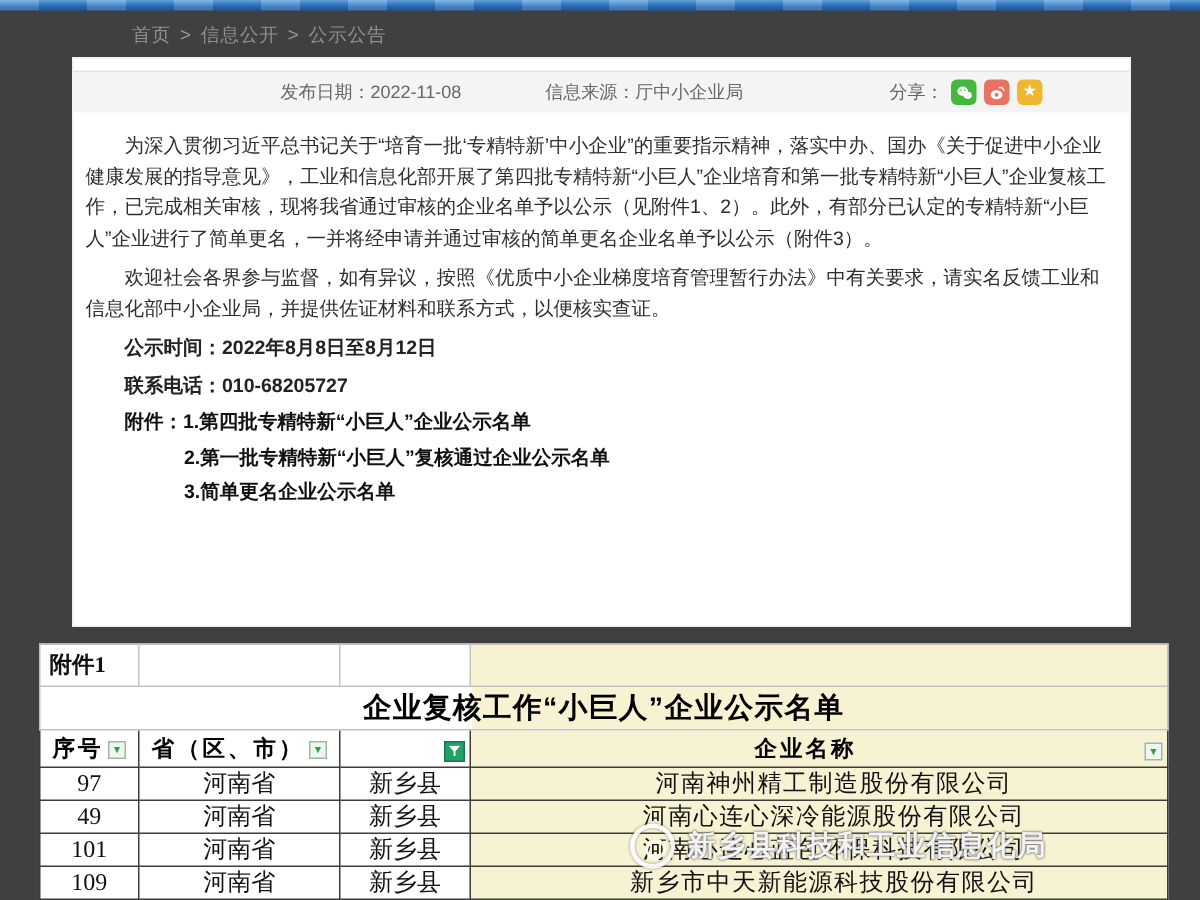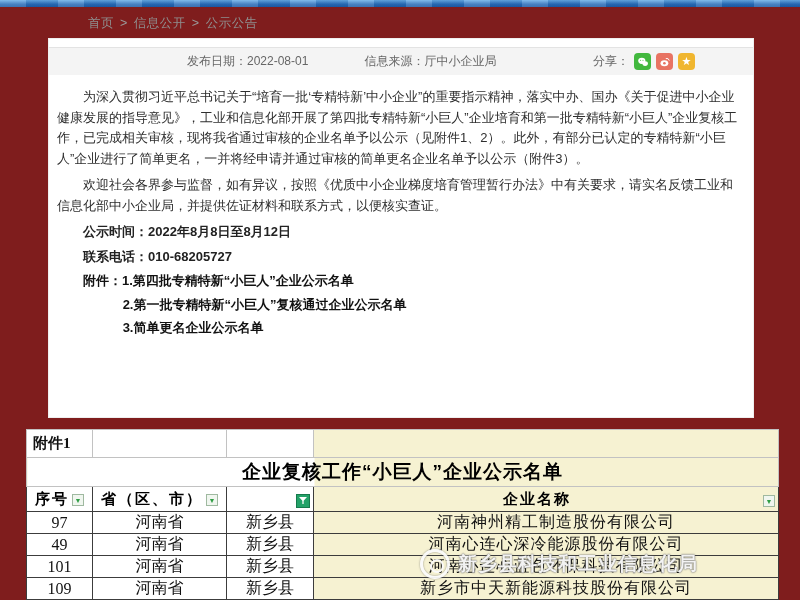--- a/index.html
+++ b/index.html
@@ -1,19 +1,19 @@
 <!DOCTYPE html>
 <html><head>
 <meta charset="utf-8">
 <style>
   * { margin:0; padding:0; box-sizing:border-box; }
   html,body { background:#fff; }
   .page {
     position:relative; width:800px; height:600px; overflow:hidden;
-    background:#7f1d1d; font-family:"Liberation Sans","DejaVu Sans",sans-serif;
+    background:#404040; font-family:"Liberation Sans","DejaVu Sans",sans-serif;
   }
   
   .topstrip {
     height:7px; width:100%;
     background:linear-gradient(180deg,#6cb0e8 0%,#2a6db8 60%,#1d5ca6 100%);
   }
   .topstrip .dashes{
     display:block; height:100%;
     background:repeating-linear-gradient(90deg, rgba(255,255,255,.28) 0 26px, rgba(10,60,120,.25) 26px 58px);
     opacity:.5;
@@ -122,21 +122,21 @@
       <span class="dashes"></span>
     </div>
 
   <div class="breadcrumb">
     <a>首页</a><span class="sep">&gt;</span><a>信息公开</a><span class="sep">&gt;</span><a>公示公告</a>
   </div>
 
   <div class="card">
 
     <div class="meta">
-      <span><span>发布日期：</span><span>2022-08-01</span></span>
+      <span><span>发布日期：</span><span>2022-11-08</span></span>
       <span class="src"><span>信息来源：</span><span>厅中小企业局</span></span>
       <span class="share">
         <span>分享：</span>
         <button class="share-btn btn-wechat">
           <svg width="12" height="12" viewBox="0 0 20 20">
               <ellipse cx="8" cy="8" rx="6" ry="5.2" fill="#fff"></ellipse>
               <ellipse cx="13.6" cy="12.6" rx="4.6" ry="4" fill="#fff"></ellipse>
               <circle cx="6" cy="7" r="0.9" fill="#42b83e"></circle>
               <circle cx="10" cy="7" r="0.9" fill="#42b83e"></circle>
             </svg>

